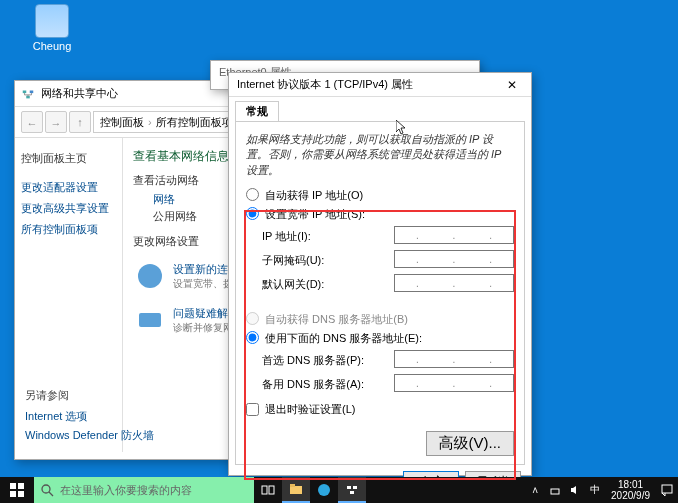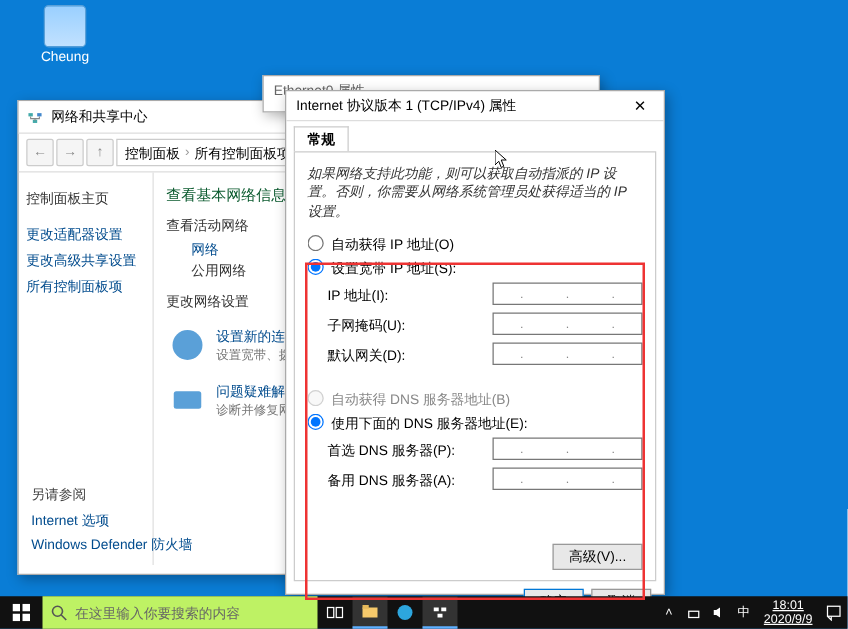--- a/index.html
+++ b/index.html
@@ -48,39 +48,39 @@
   .radiorow input { margin-right: 6px; }
   .radiorow.disabled { color: #888; }
   .fieldrow { display: flex; align-items: flex-end; justify-content: space-between; margin: 4px 0 6px 16px; font-size: 11px; }
   .fieldrow label { flex: 1; }
   .ipinput { width: 120px; height: 18px; border: 1px solid #777; display: flex; align-items: center; justify-content: space-around; font-size: 10px; color: #888; padding: 0 4px; cursor: text; }
   .ipinput span { color: #888; }
   .redbox { position: absolute; border: 2px solid #e33; pointer-events: none; z-index: 5; }
   .redbox1 { top: 88px; left: 8px; right: 8px; height: 270px; }
   .checkrow { display: flex; align-items: center; font-size: 11px; margin-top: 10px; }
   .checkrow input { margin-right: 6px; }
-  .advbtn, .okbtn, .cancelbtn { border: 1px solid #999; background: #e8e8e8; padding: 2px 12px; font-size: 11px; cursor: pointer; }
+  .advbtn, .okbtn, .cancelbtn { border: 1px solid #999; background: #e8e8e8; padding: 2px 12px; font-size: 15px; cursor: pointer; }
   .advrow { position: absolute; right: 10px; bottom: 8px; }
   .dlgfooter { display: flex; justify-content: flex-end; padding: 6px 10px; gap: 6px; }
   .okbtn { border: 1px solid #0078d7; }
 
   .cursor-arrow { width: 12px; height: 16px; position: absolute; pointer-events: none; }
 
   
   .taskbar { position: absolute; bottom: 0; left: 0; right: 0; height: 26px; background: #111; display: flex; align-items: center; color: #fff; font-size: 11px; }
   .startbtn { width: 34px; height: 26px; display: flex; align-items: center; justify-content: center; cursor: pointer; }
   .startbtn svg { width: 14px; height: 14px; }
-  .searchbox { width: 220px; height: 26px; background: #bef264; display: flex; align-items: center; padding: 0 6px; color: #666; cursor: text; }
+  .searchbox { width: 220px; height: 26px; background: #86efac; display: flex; align-items: center; padding: 0 6px; color: #666; cursor: text; }
   .searchbox .sicon { width: 14px; height: 14px; margin-right: 6px; color: #555; }
   .tbicon { width: 28px; height: 26px; display: flex; align-items: center; justify-content: center; cursor: pointer; }
   .tbicon svg { width: 14px; height: 14px; fill: #fff; }
   .tbicon.active { border-bottom: 2px solid #5fb0ff; background: #333; }
   .tray { margin-left: auto; display: flex; align-items: center; height: 100%; }
   .trayicon { width: 20px; display: flex; align-items: center; justify-content: center; cursor: pointer; font-size: 10px; }
-  .clock { padding: 0 6px; text-align: center; line-height: 1.1; cursor: pointer; font-size: 10px; text-decoration: underline; }
+  .clock { padding: 0 6px; text-align: center; line-height: 1.1; cursor: pointer; font-size: 10px; }
   .clock div { white-space: nowrap; }
   .notif { width: 22px; display: flex; align-items: center; justify-content: center; cursor: pointer; }
 
   .sectiongap { height: 10px; }
 </style>
 </head>
 <body>
 
 <div class="desktop-icon">
   <div class="glyph"></div>
@@ -232,20 +232,24 @@
     </div>
     <div class="fieldrow">
       <label>备用 DNS 服务器(A):</label>
       <div class="ipinput">
           <span>.</span>
           <span>.</span>
           <span>.</span>
         </div>
     </div>
 
+    <div class="checkrow">
+      <input type="checkbox" style="">
+      <span>退出时验证设置(L)</span>
+    </div>
 
     <div class="advrow">
       <button class="advbtn">高级(V)...</button>
     </div>
   </div>
   <div class="dlgfooter">
     <button class="okbtn">确定</button>
     <button class="cancelbtn">取消</button>
   </div>
 </div>

